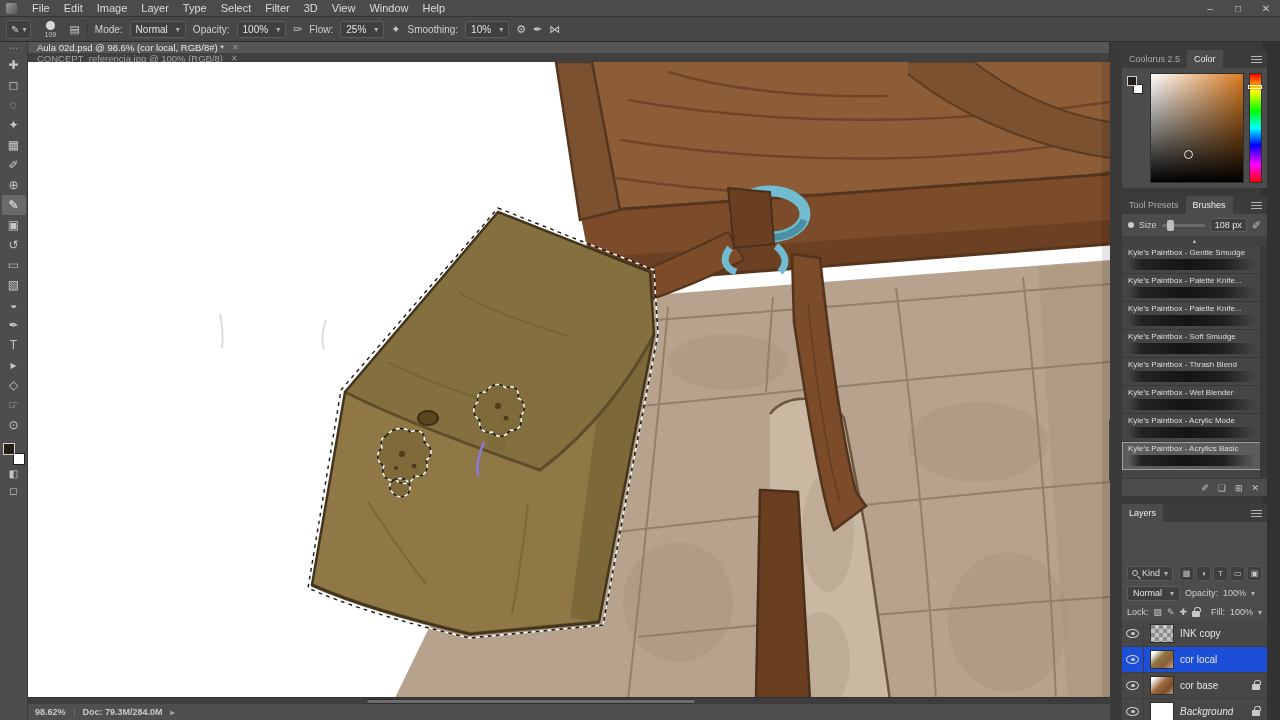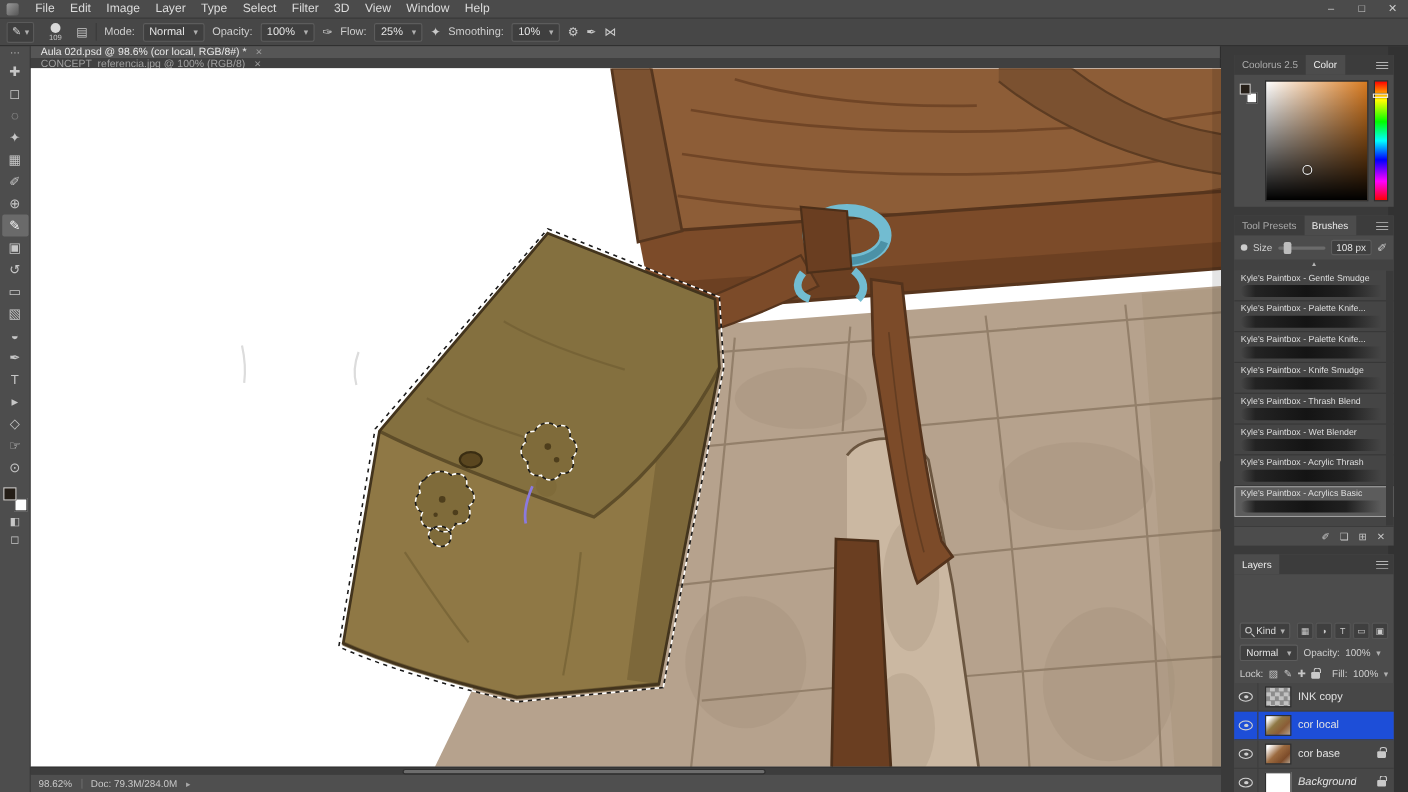--- a/index.html
+++ b/index.html
@@ -45,21 +45,21 @@
   .doc-tabs { height:20px; background:#3a3a3a; display:flex; align-items:stretch;flex-direction:column; }
   .doc-tab { display:flex; align-items:center; gap:8px; padding:0 9px; font-size:9.5px; color:#a2a2a2; background:#404040; border-right:1px solid #2d2d2d; white-space:nowrap; }
   .doc-tab.active { background:#565656; color:#e8e8e8; }
   .tab-close { font-size:8px; color:#9a9a9a; }
   .canvas { position:relative; width:1082px; height:638px; background:#ffffff; overflow:hidden; }
   .canvas svg { display:block; }
   .vscroll { position:absolute; top:0; right:0; bottom:0; width:8px; background:rgba(0,0,0,0.10); }
   .vscroll .thumb { position:absolute; top:356px; left:1px; width:6px; height:64px; background:#8a8a8a; border-radius:3px; opacity:.8; }
   .hscroll { height:7px; background:#3d3d3d; position:relative; border-top:1px solid #323232; }
   .hscroll .thumb { position:absolute; left:332px; top:1px; width:330px; height:5px; background:#6d6d6d; border-radius:3px; }
-  .status-bar { height:16px; background:#4f4f4f; display:flex; align-items:center; gap:8px; padding:0 7px; font-size:9px; color:#c9c9c9; }
+  .status-bar { height:16px; background:#4f4f4f; display:flex; align-items:center; gap:8px; padding:0 7px; font-size:9px; color:#c9c9c9;font-weight:bold; }
   .sep { width:1px; height:9px; background:#6a6a6a; }
   .status-arrow { font-size:8px; color:#a8a8a8; }
 
   
   .side { width:152px; background:#3a3a3a; display:flex; flex:none; }
   .side-gap { width:12px; flex:none; }
   .panels { width:158px; display:flex; flex-direction:column; padding-top:8px; gap:8px; }
   .panel { background:#4c4c4c; display:flex; flex-direction:column; }
   .panel-tabs { height:18px; background:#3c3c3c; display:flex; align-items:stretch; font-size:9px; color:#ababab; }
   .panel-tab { padding:0 7px; display:flex; align-items:center; white-space:nowrap; }
@@ -492,36 +492,36 @@
               <span class="brush-name">Kyle's Paintbox - Palette Knife...</span>
               <div class="stroke"></div>
             </li>
 
             <li class="brush-item">
               <span class="brush-name">Kyle's Paintbox - Palette Knife...</span>
               <div class="stroke"></div>
             </li>
 
             <li class="brush-item">
-              <span class="brush-name">Kyle's Paintbox - Knife Smudge</span>
+              <span class="brush-name">Kyle's Paintbox - Soft Smudge</span>
               <div class="stroke"></div>
             </li>
 
             <li class="brush-item">
               <span class="brush-name">Kyle's Paintbox - Thrash Blend</span>
               <div class="stroke"></div>
             </li>
 
             <li class="brush-item">
               <span class="brush-name">Kyle's Paintbox - Wet Blender</span>
               <div class="stroke"></div>
             </li>
 
             <li class="brush-item">
-              <span class="brush-name">Kyle's Paintbox - Acrylic Thrash</span>
+              <span class="brush-name">Kyle's Paintbox - Acrylic Mode</span>
               <div class="stroke"></div>
             </li>
 
             <li class="brush-item selected">
               <span class="brush-name">Kyle's Paintbox - Acrylics Basic</span>
               <div class="stroke"></div>
             </li>
 
           <div class="b-scroll"></div>
         </ul>

